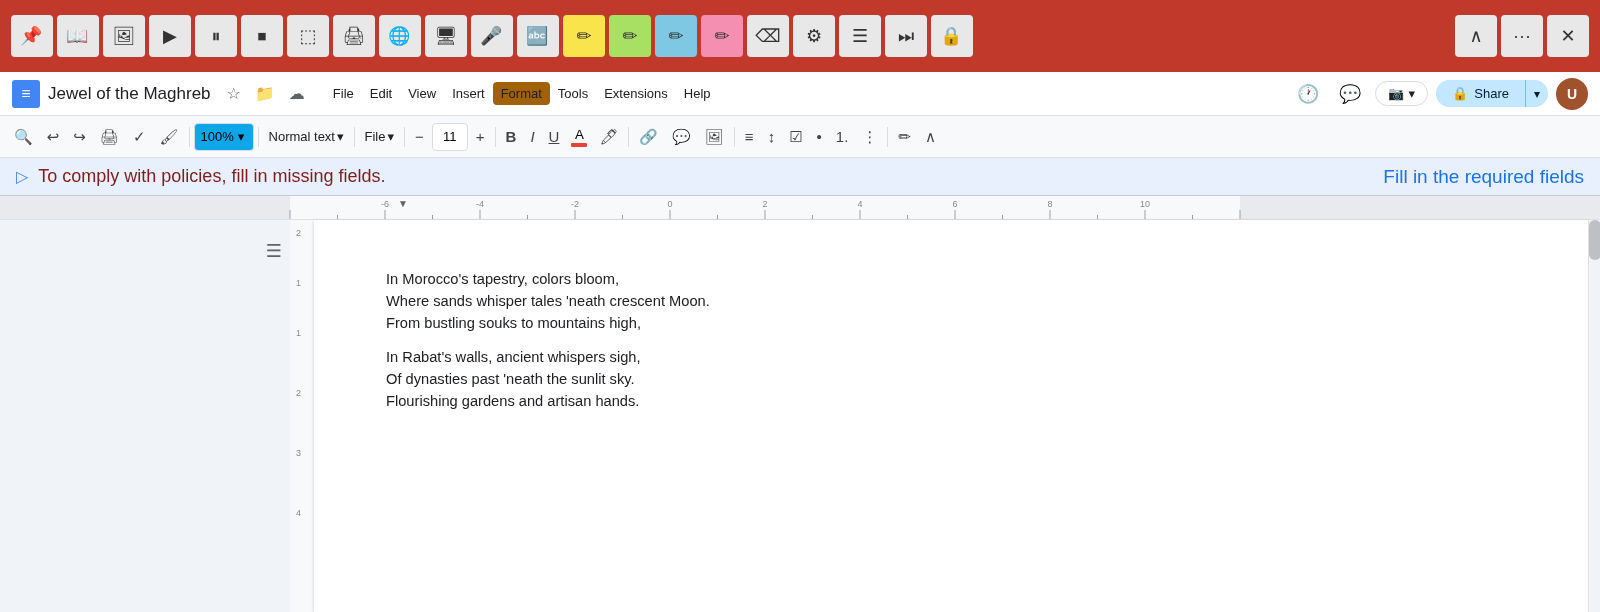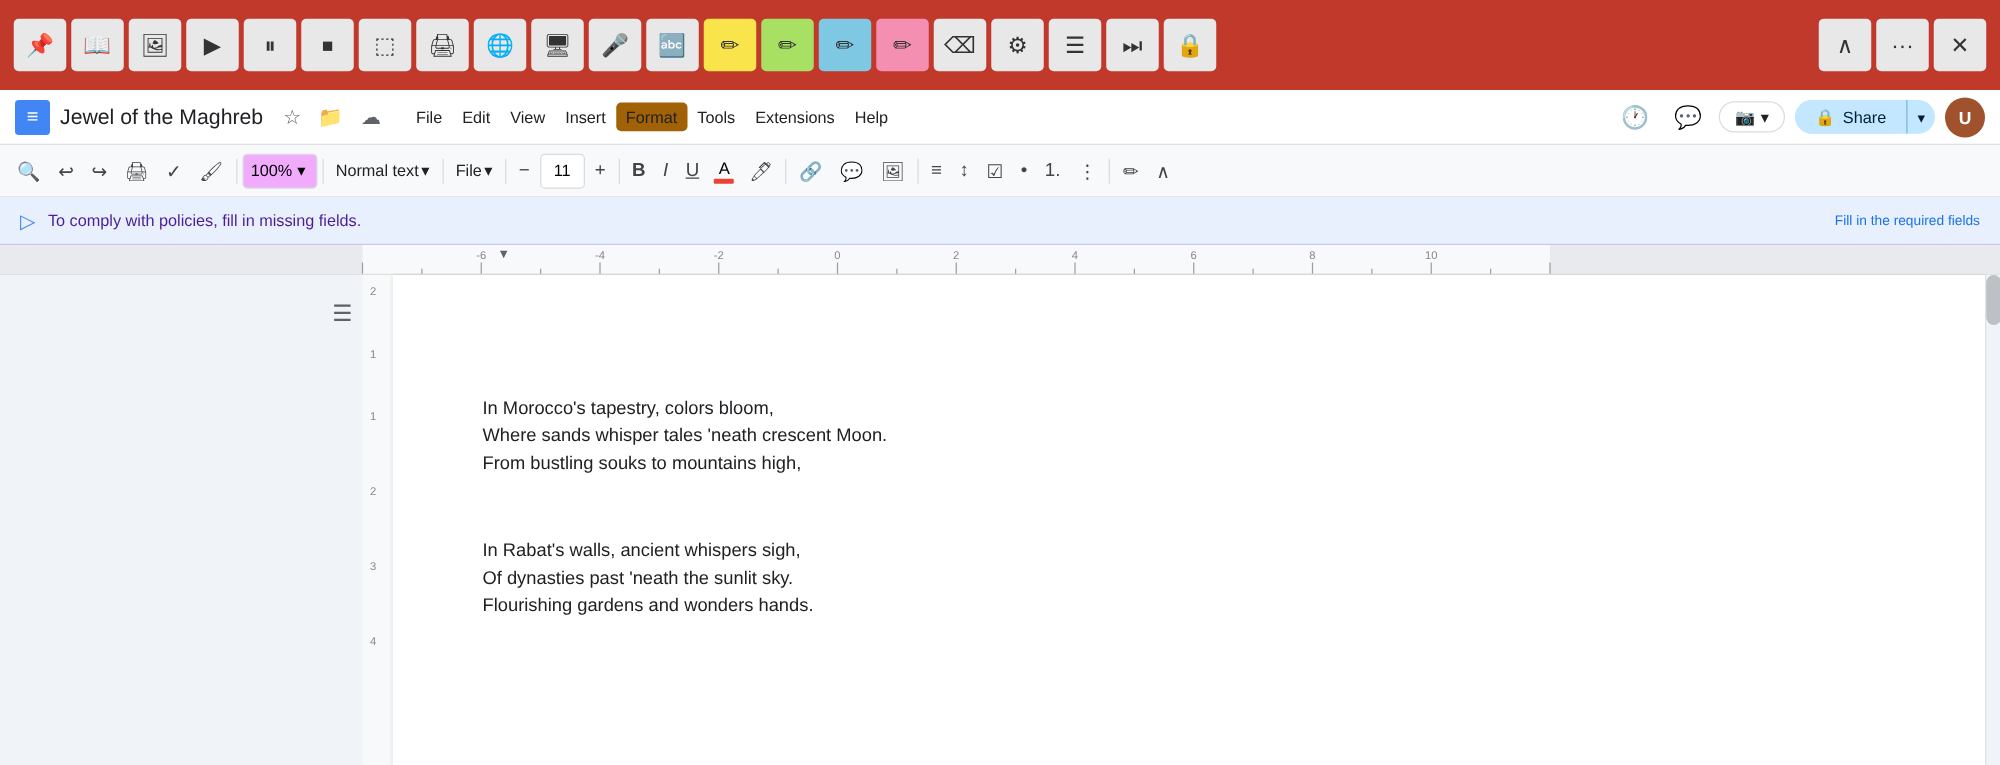--- a/index.html
+++ b/index.html
@@ -123,21 +123,21 @@
     }
     .fmt-divider { width: 1px; background: #dadce0; height: 20px; margin: 0 2px; }
     .fmt-dropdown {
       display: flex; align-items: center; gap: 2px;
       border: none; background: transparent; cursor: pointer;
       font-size: 13px; color: #202124; padding: 3px 6px;
       border-radius: 4px; height: 30px;
     }
     .zoom-box {
       border: 1px solid #dadce0; border-radius: 4px;
-      background: #f0abfc; font-size: 13px; padding: 2px 6px;
+      background: #0ea5e9; font-size: 13px; padding: 2px 6px;
       min-width: 60px; display: flex; align-items: center; gap: 4px;
       height: 28px;
     }
     .font-size-box {
       border: 1px solid #dadce0; border-radius: 4px;
       background: white; font-size: 13px; padding: 2px 4px;
       width: 36px; text-align: left; height: 28px;
       display: flex; align-items: center; justify-content: center;
     }
     .fmt-bold { font-weight: bold; }
@@ -153,22 +153,22 @@
     
     #policy-banner {
       background: #e8f0fe;
       height: 38px;
       display: flex; align-items: center;
       padding: 0 16px;
       border-bottom: 1px solid #c5cae9;
       gap: 10px;
     }
     .banner-icon { color: #4285f4; font-size: 16px; }
-    .banner-text { font-size: 13px; color: #4c1d95; flex: 1; }
-    .banner-link { font-size: 11px; color: #1a73e8; cursor: pointer; text-decoration: none; text-align: center; }
+    .banner-text { font-size: 18px; color: #7f1d1d; flex: 1; }
+    .banner-link { font-size: 19px; color: #1a73e8; cursor: pointer; text-decoration: none; text-align: center; }
 
     
     #ruler {
       background: #f8f9fa;
       height: 24px;
       border-bottom: 1px solid #e0e0e0;
       display: flex; align-items: center;
       position: relative;
       overflow: hidden;
     }
@@ -208,21 +208,21 @@
       padding: 48px 72px 48px 72px;
       overflow: hidden;
       position: relative;
     }
     .doc-text {
       font-family: Arial, sans-serif;
       font-size: 11pt;
       line-height: 1.5;
       color: #202124;
     }
-    .doc-paragraph { margin-bottom: 12px; margin-top: 48px; }
+    .doc-paragraph { margin-bottom: 12px; }
 
     
     #v-ruler {
       width: 24px; background: #f8f9fa; flex-shrink: 0;
       border-right: 1px solid #e0e0e0;
       display: flex; flex-direction: column; align-items: center;
       padding-top: 0;
       position: relative;
       font-size: 9px; color: #888;
     }
@@ -424,21 +424,21 @@
   <div id="doc-page">
     <div class="doc-text" id="doc-content">
         <div class="doc-paragraph">
           <div>In Morocco's tapestry, colors bloom,</div>
           <div>Where sands whisper tales 'neath crescent Moon.</div>
           <div>From bustling souks to mountains high,</div>
         </div>
         <div class="doc-paragraph">
           <div>In Rabat's walls, ancient whispers sigh,</div>
           <div>Of dynasties past 'neath the sunlit sky.</div>
-          <div>Flourishing gardens and wonders hands.</div>
+          <div>Flourishing gardens and artisan hands.</div>
         </div>
       </div>
   </div>
 
   <div id="right-scrollbar" style="width:12px;background:#f0f4f9;border-left:1px solid #e0e0e0;position:relative;">
     <div style="position:absolute;top:0;left:0;width:12px;height:40px;background:#bdc1c6;border-radius:6px;"></div>
   </div>
 </div>
 
 </body></html>

